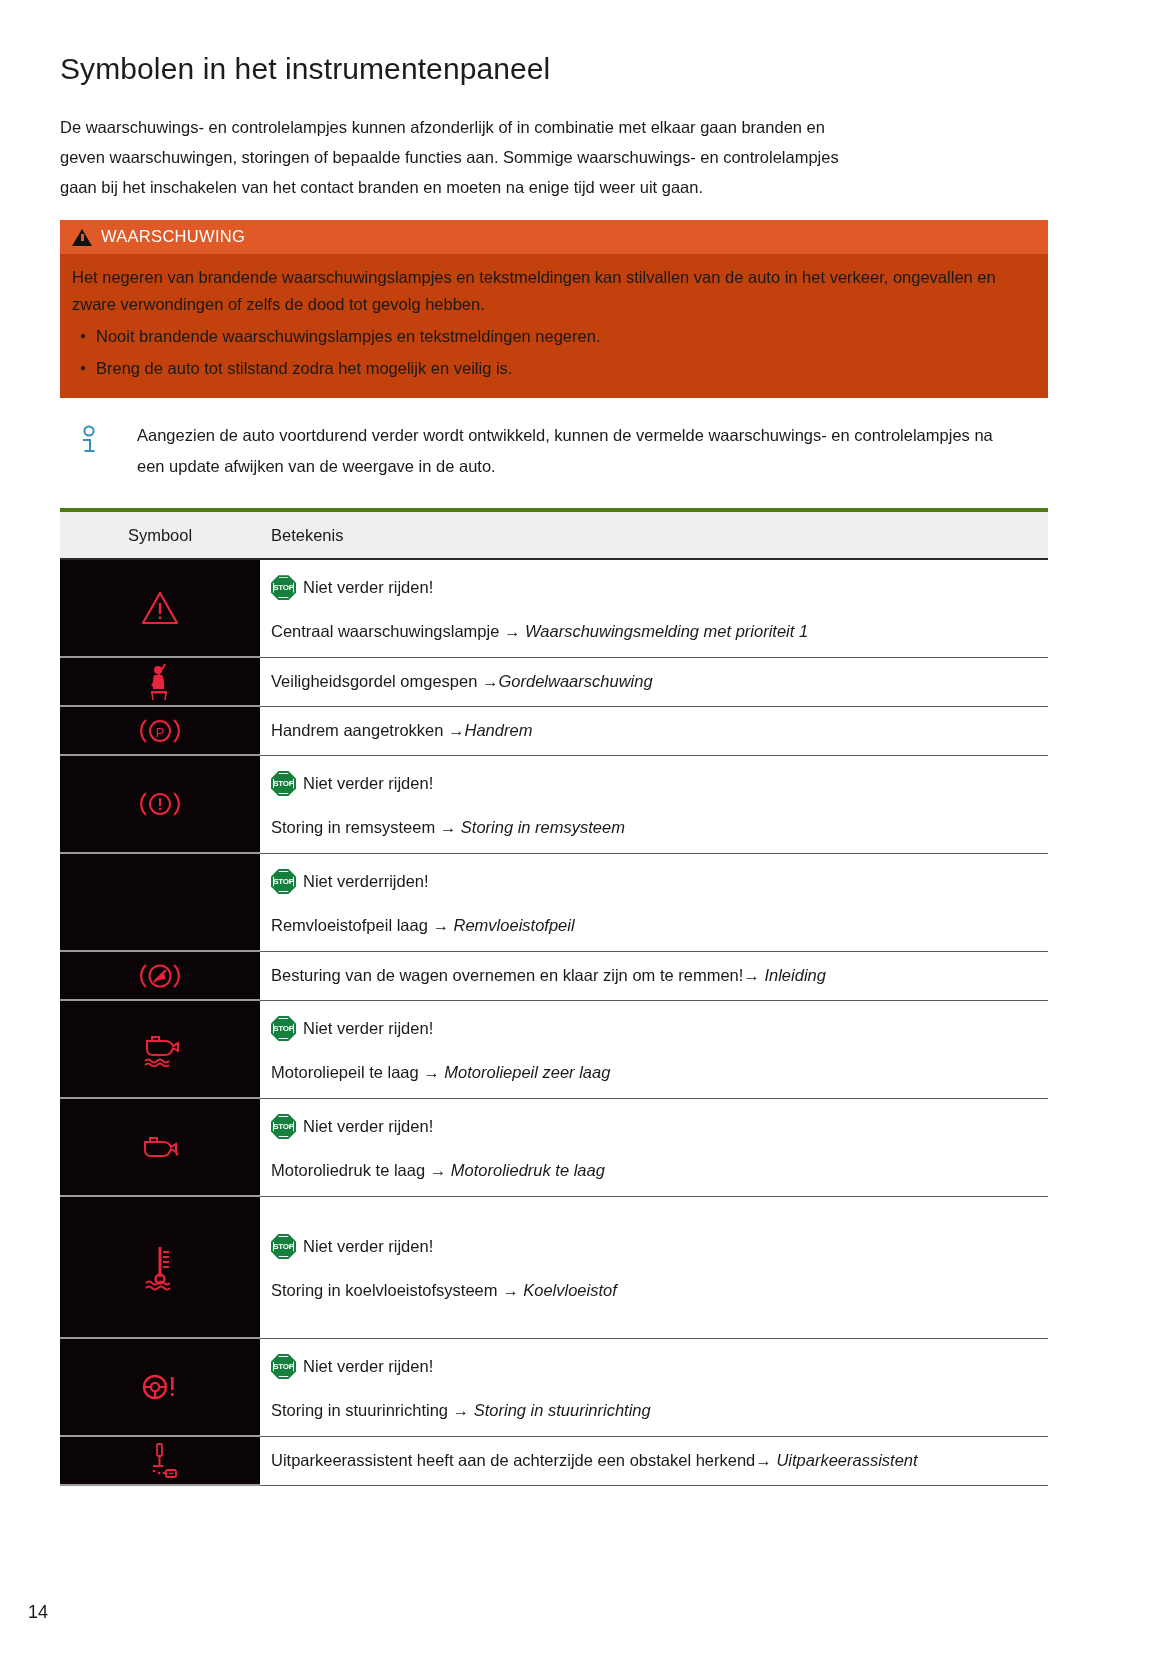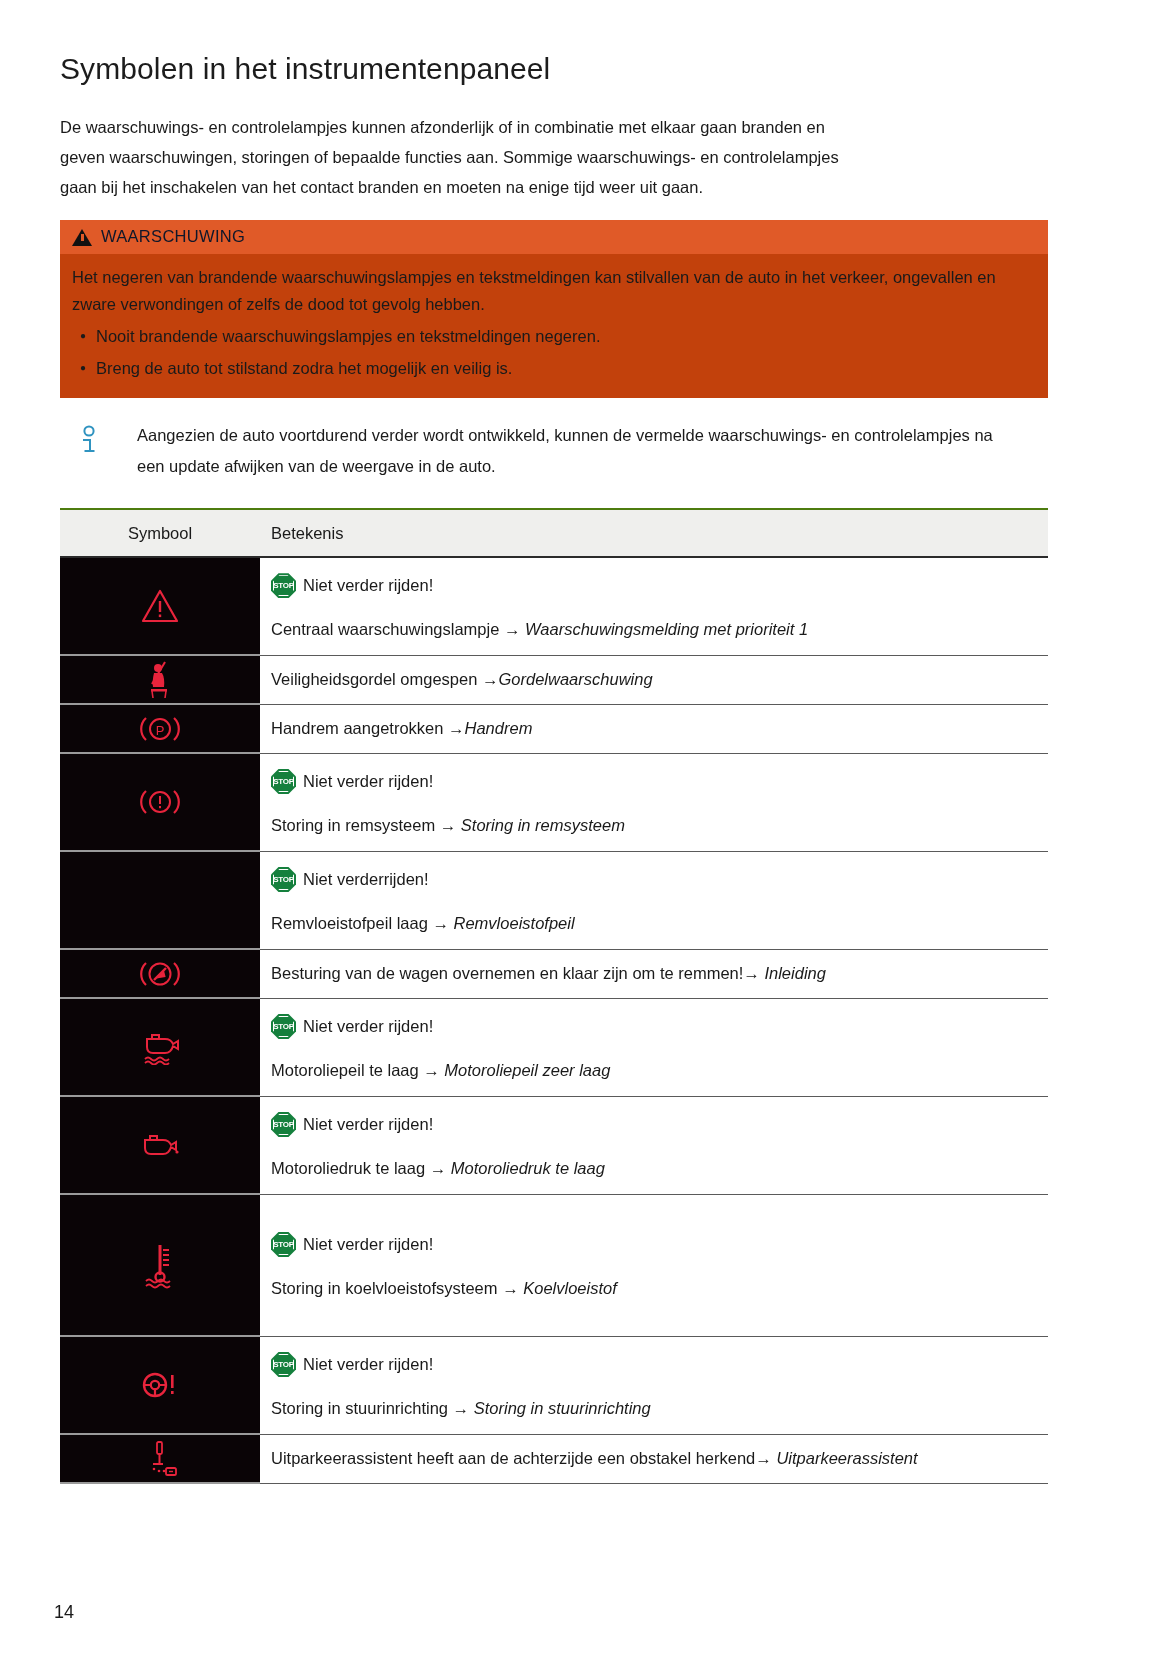--- a/index.html
+++ b/index.html
@@ -38,21 +38,21 @@
     max-width: 945px;
   }
 
   
   .warning-box {
     margin: 16px 0 4px 0;
     width: 988px;
   }
   .warning-head {
     background: #e05a28;
-    color: #0f172a;
+    color: #ffffff;
     padding: 7px 12px 8px 12px;
     display: flex;
     align-items: center;
     gap: 9px;
     font-size: 16.5px;
   }
   .warning-head .tri {
     display: inline-block;
     width: 0; height: 0;
     position: relative;
@@ -121,21 +121,21 @@
   table.symbol-table td {
     vertical-align: middle;
     padding: 0;
   }
   .thead-row th {
     background: #efefed;
     font-weight: 400;
     font-size: 16.5px;
     text-align: left;
     height: 46px;
-    border-top: 2px solid #4d7c0f;
+    border-top: 4px solid #4d7c0f;
     border-bottom: 2px solid #2b2b2b;
   }
   .th-symbol { width: 200px; text-align: center !important; }
   .th-symbol span { display: inline-block; }
   .th-mean { padding-left: 11px !important; }
 
   tr.sym-row > td.cell-symbol {
     width: 200px;
     background: #0a0406;
     text-align: center;
@@ -194,21 +194,21 @@
     font-size: 8px;
     font-weight: bold;
     letter-spacing: -0.3px;
     line-height: 1;
   }
 
   .dash-icon { display: block; margin: 0 auto; }
 
   .page-number {
     position: absolute;
-    left: 54px;
+    left: 28px;
     bottom: 30px;
     font-size: 18px;
     color: #1a1a1a;
   }
 </style>
 </head>
 <body>
 
 <div class="page">
 

